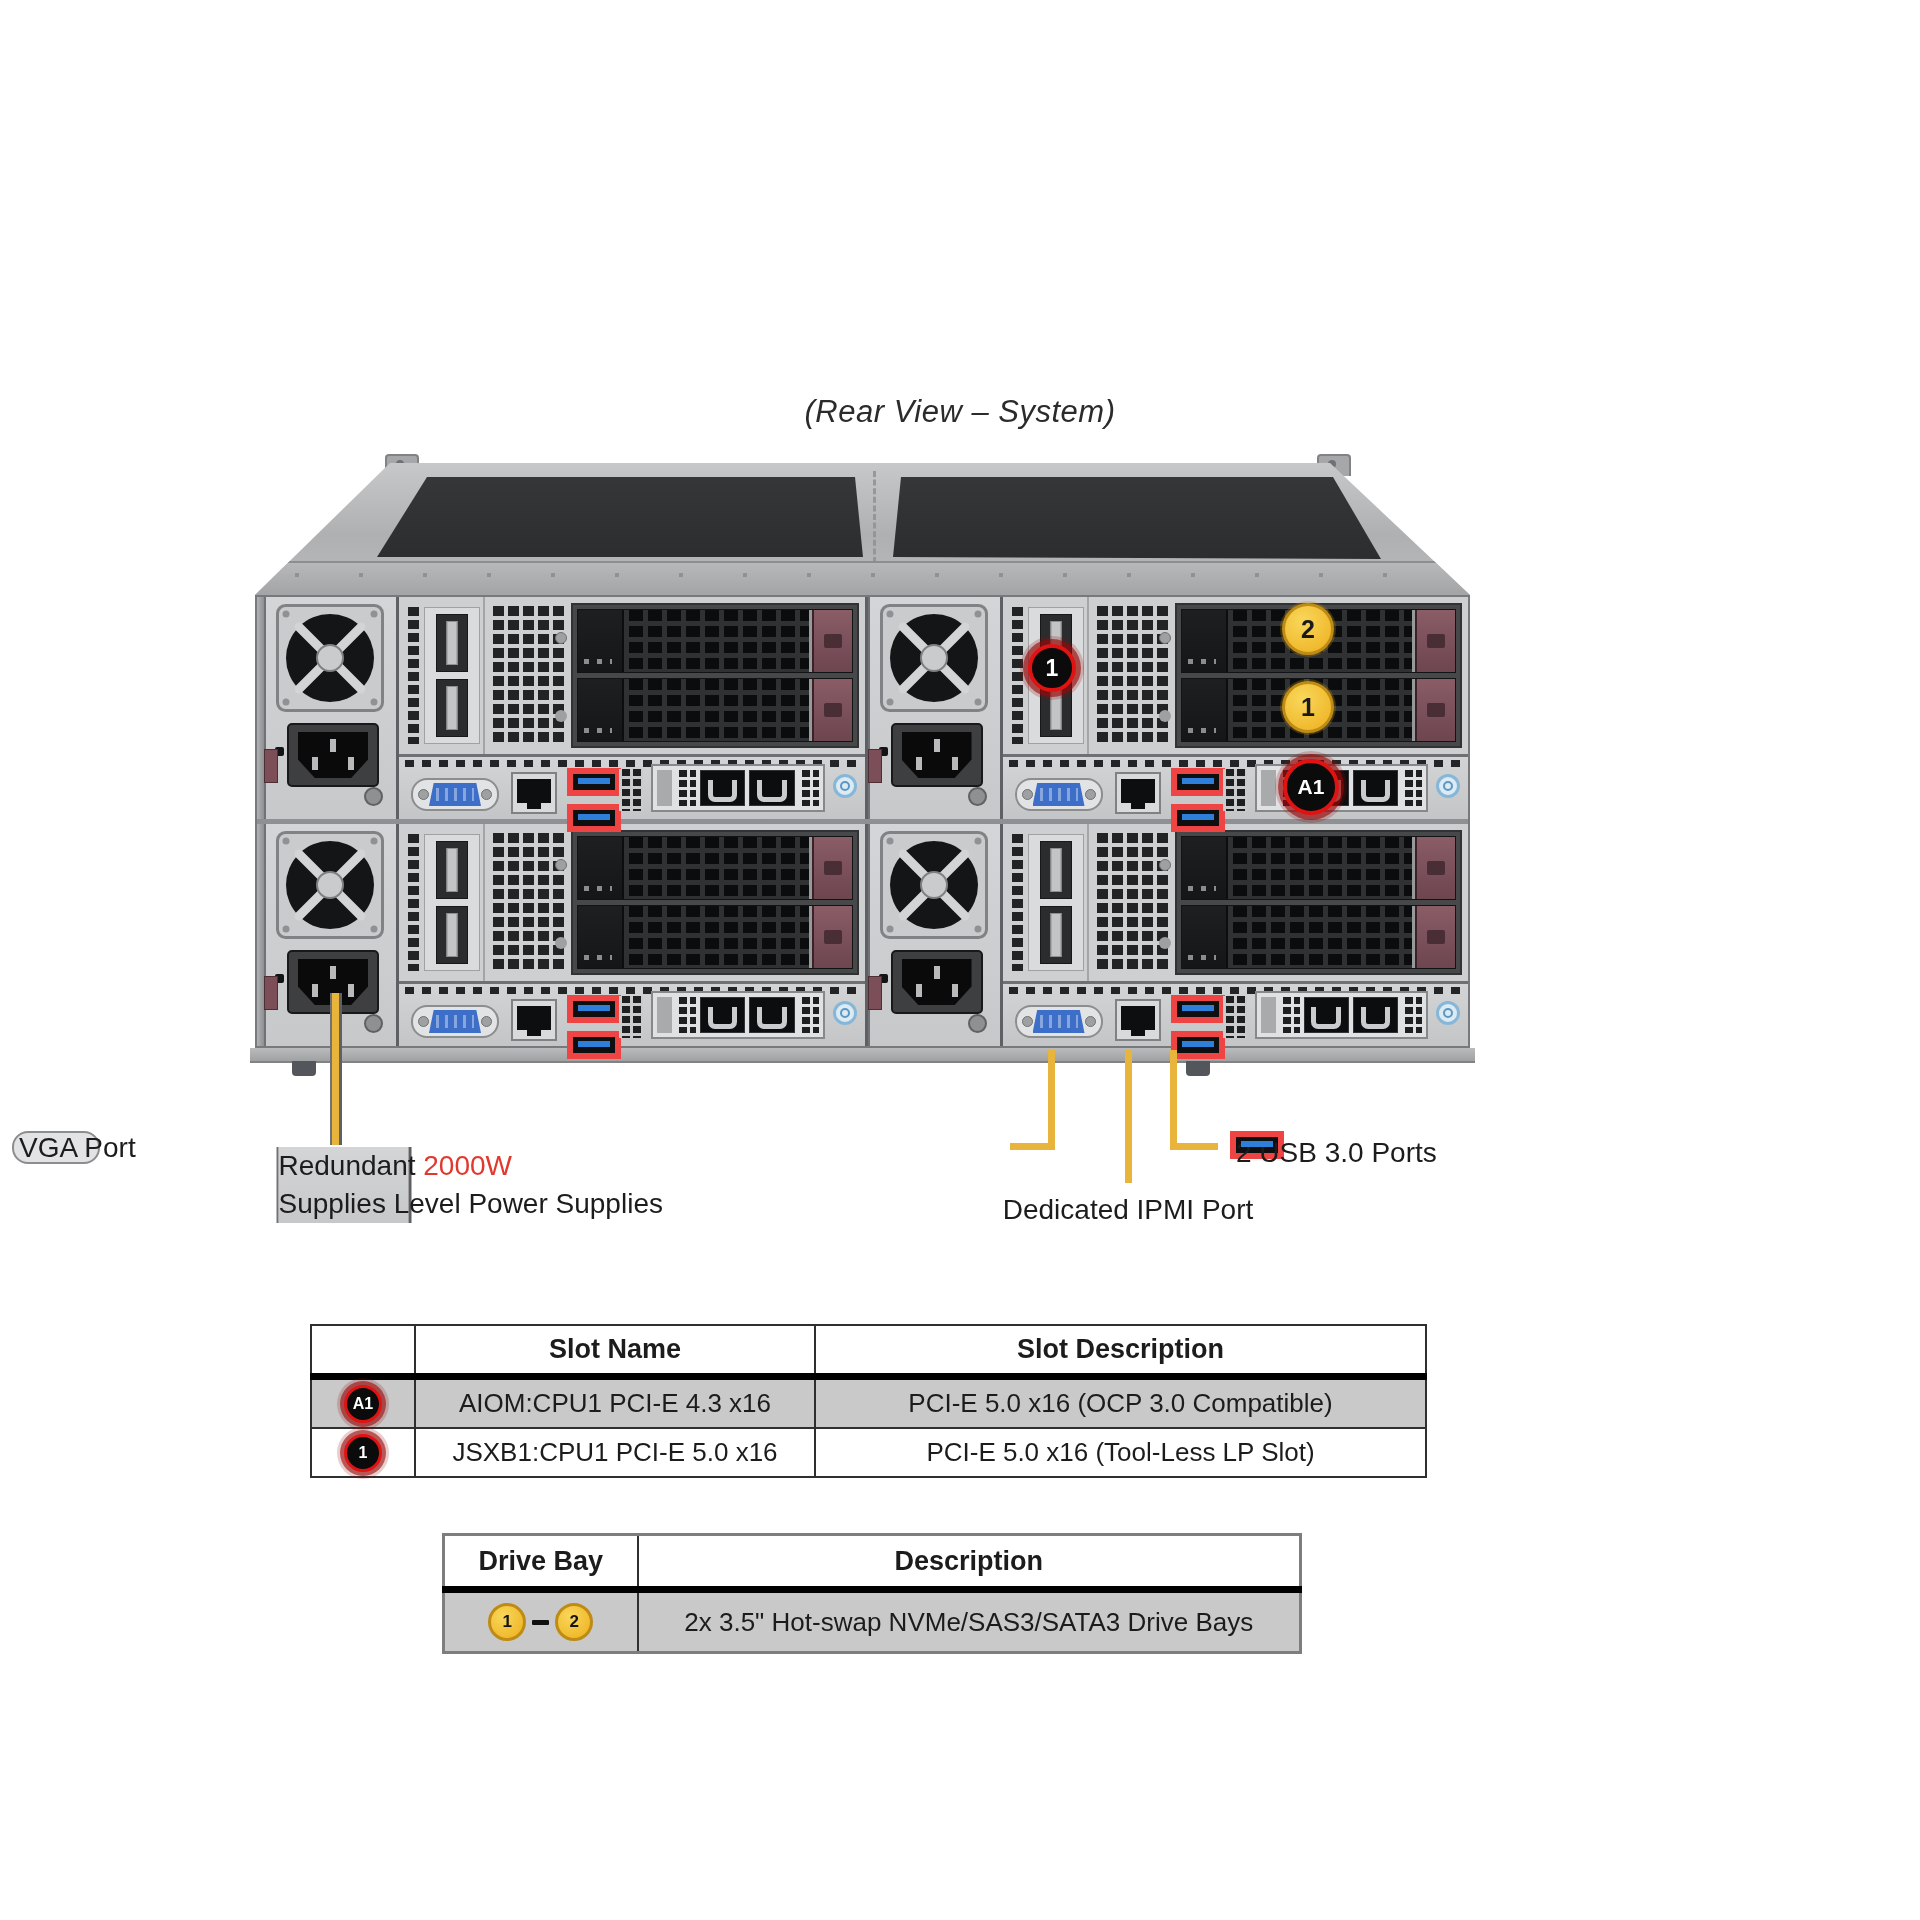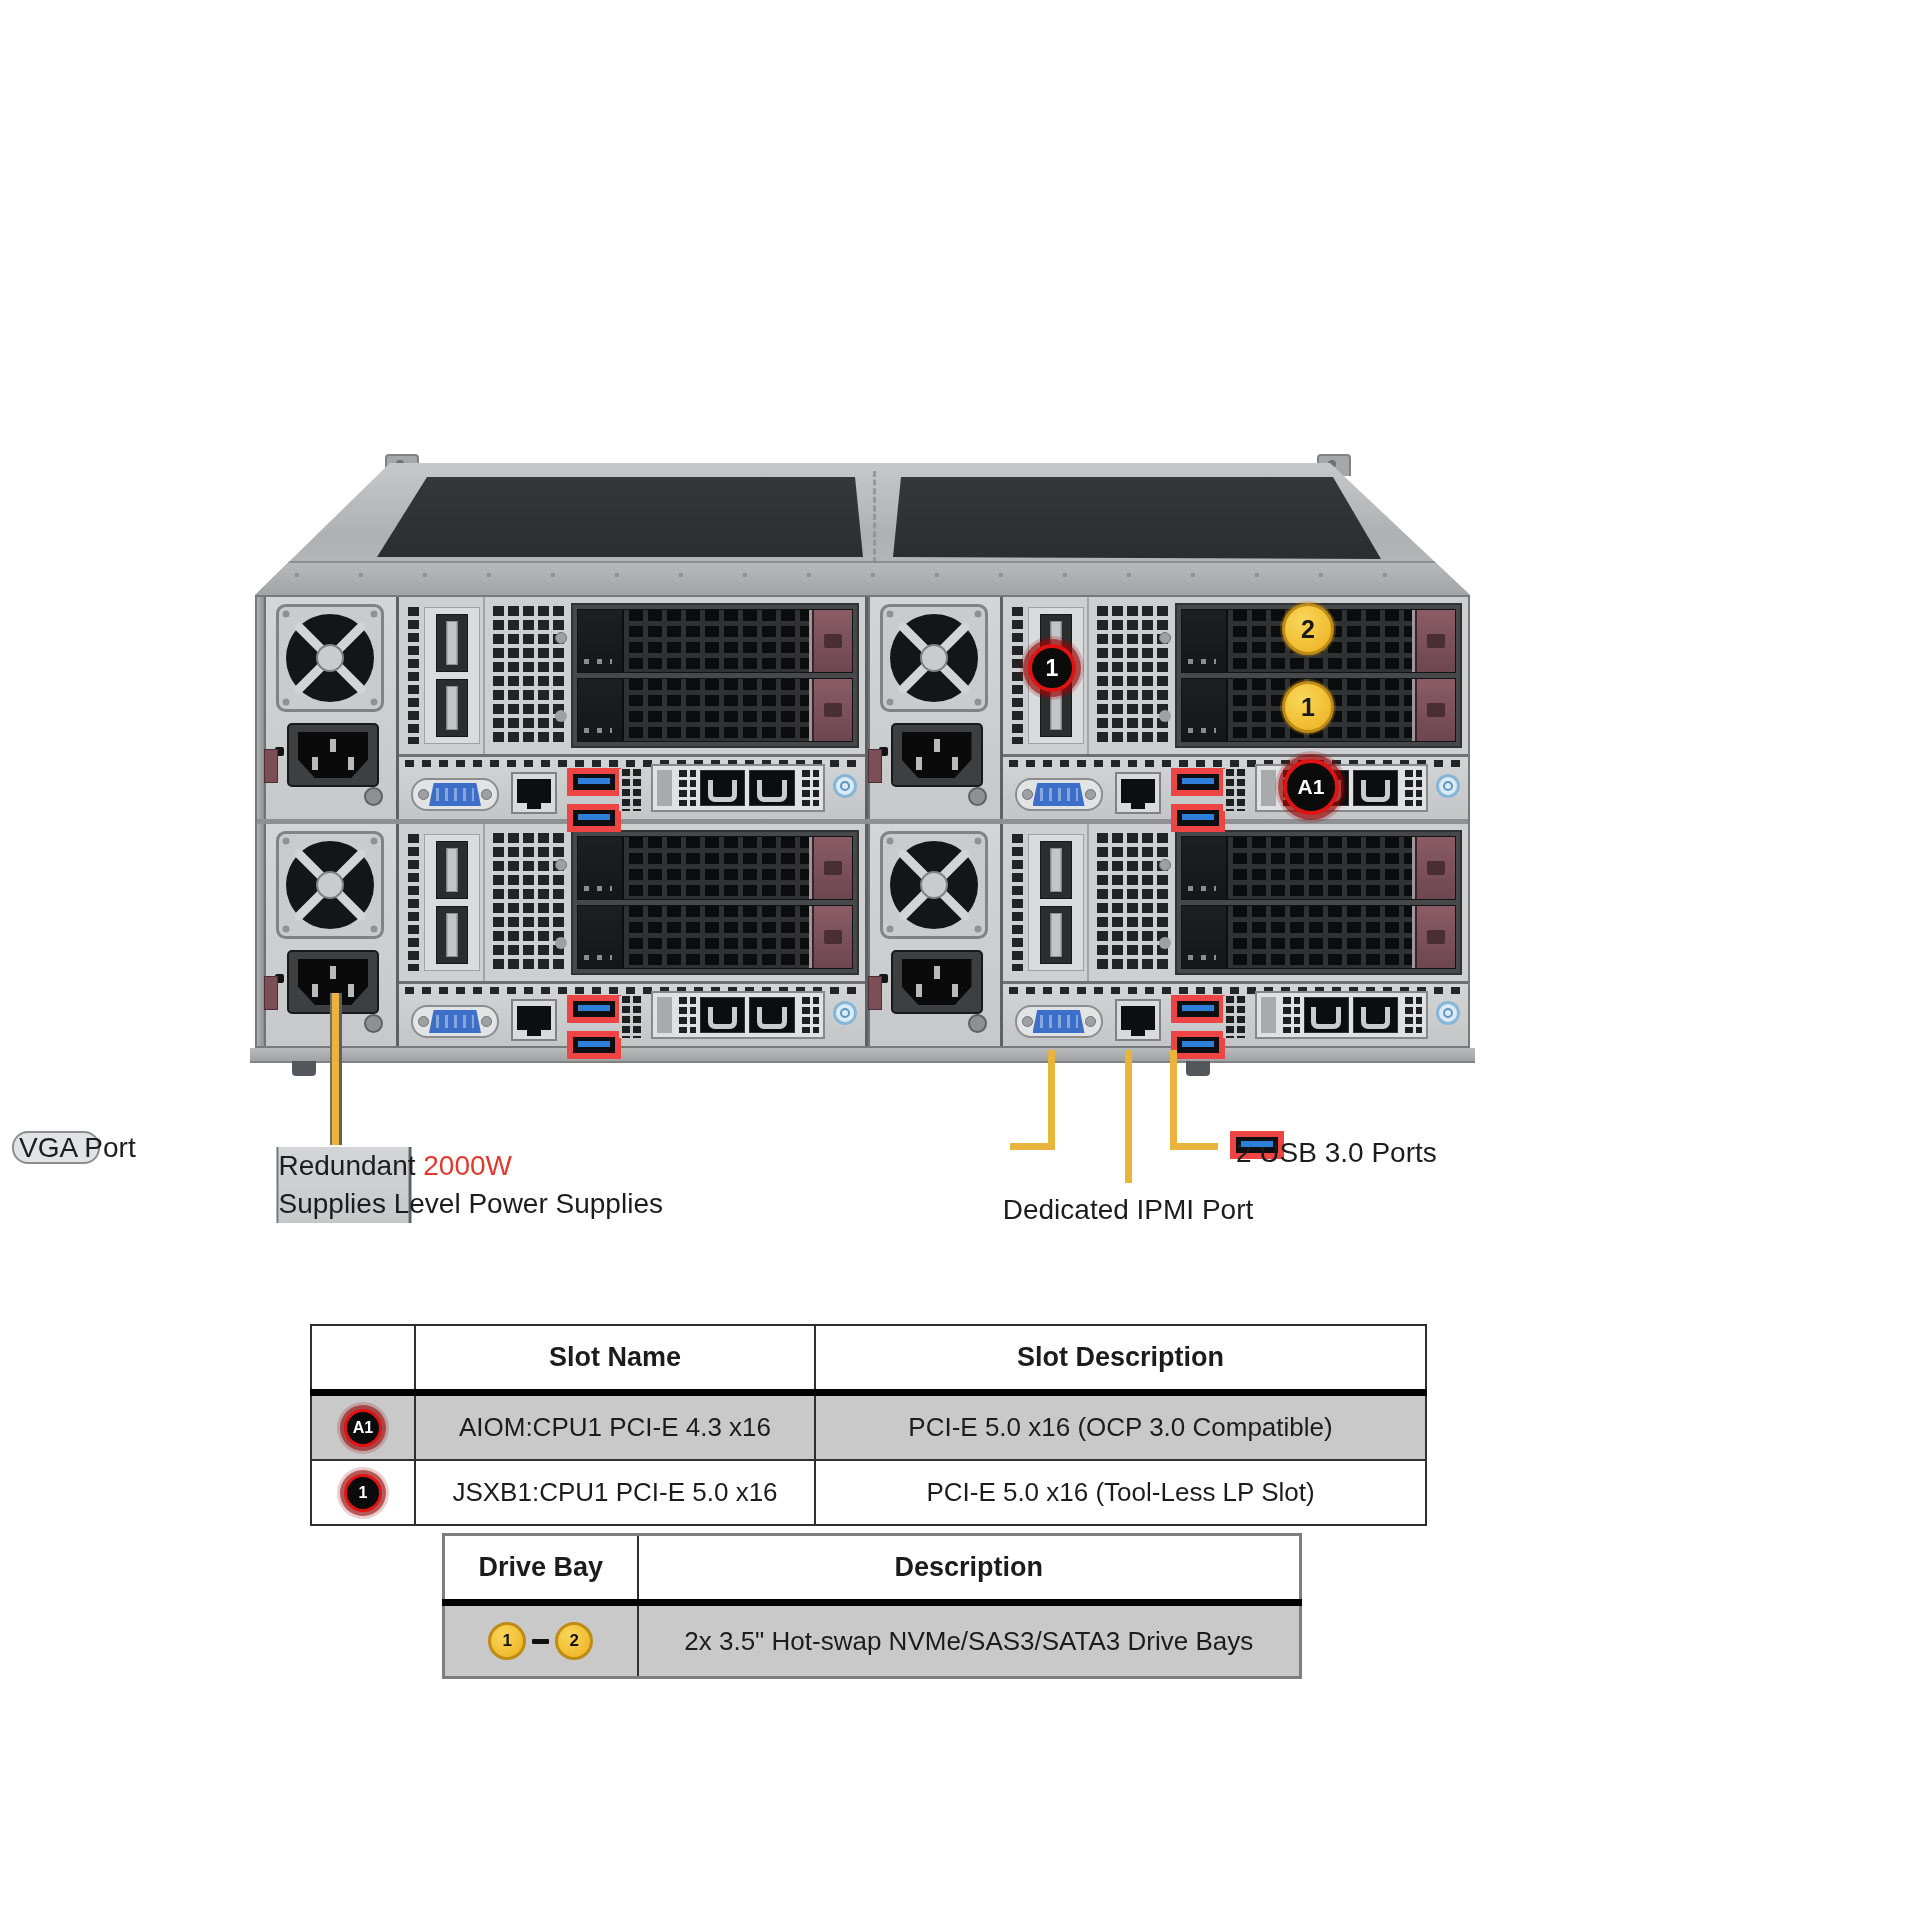--- a/index.html
+++ b/index.html
@@ -167,21 +167,21 @@
   .lbl.usb  { top:1131px; left:1230px; }
   .lbl.ipmi { top:1194px; left:1128px; transform:translateX(-50%); }
   .lbl.psu  { top:1147px; left:344px; transform:translateX(-50%); text-align:right; line-height:38px; }
   .red-text { color:#e03a30; }
 
   
   table { border-collapse:collapse; table-layout:fixed; }
   .tbl1 { position:absolute; left:310px; top:1324px; width:1115px; font-size:26px; }
   .tbl2 { position:absolute; left:442px; top:1533px; width:857px; font-size:26px; }
   .tbl1 th, .tbl1 td, .tbl2 th, .tbl2 td {
-      border:2px solid #2f2f2f; text-align:center; vertical-align:middle; padding:16px; overflow:visible; }
+      border:2px solid #2f2f2f; text-align:center; vertical-align:middle; padding:8px; overflow:visible; }
   .tbl1 th, .tbl2 th { font-weight:bold; font-size:27px; border-bottom:7px solid #000; background:#fff; }
   .tbl1 thead tr { height:50px; } .tbl1 tbody tr { height:47px; }
   .tbl1 tbody tr.gray, .tbl2 tbody tr.gray { background:#c9c9c9; }
   .tbl2 { border:3px solid #7e7e7e; }
   .tbl2 thead tr { height:55px; } .tbl2 tbody tr { height:63px; }
   .badge-cell { position:relative; }
   .tbadge { position:absolute; left:50%; top:50%; transform:translate(-50%,-50%); border-radius:50%;
             display:flex; align-items:center; justify-content:center; font-weight:bold; z-index:3;
             box-sizing:content-box; }
   .tbadge.red { width:32px; height:32px; background:#0b0b0b; color:#fff; border:3px solid #e01313;
@@ -191,20 +191,21 @@
             background:radial-gradient(circle at 38% 32%,#f9d75a,#edaf1e); border:3px solid #be8c15;
             display:flex; align-items:center; justify-content:center; font-weight:bold;
             font-size:17px; color:#141414; }
   .bdash { width:17px; height:5px; background:#101010; margin:0 6px; border-radius:1px; }
 </style>
 </head>
 <body>
 
 <div class="stage">
 
+  <div class="title">(Rear View – System)</div>
 
   <div class="server">
     <div class="ear l"></div>
     <div class="ear r"></div>
 
     <div class="lid">
       <div class="lid-panel left"></div>
       <div class="lid-panel right"></div>
       <div class="lid-seam"></div>
       <div class="lid-band"></div>

